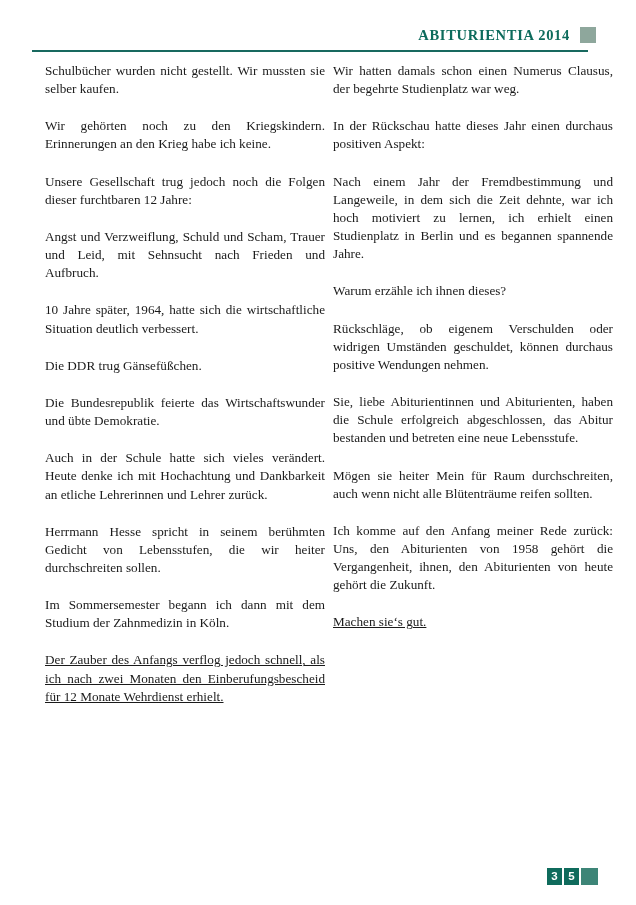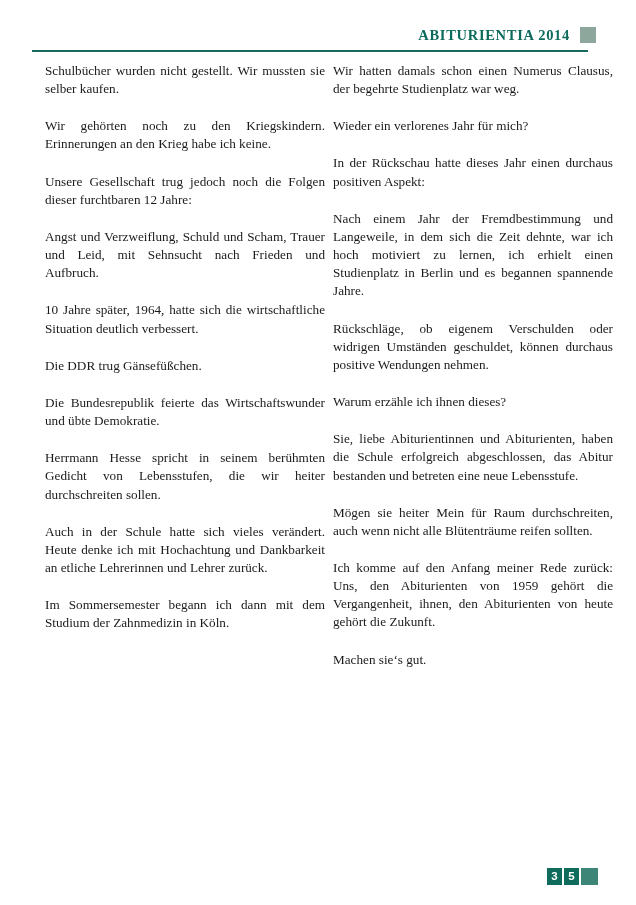--- a/index.html
+++ b/index.html
@@ -71,21 +71,21 @@
   }
   .column p {
     margin: 0 0 19px 0;
     font-size: 13.2px;
     line-height: 18.15px;
     text-align: justify;
     text-justify: inter-word;
     hyphens: none;
     word-spacing: 0;
   }
-  .column p:last-child { margin-bottom: 0; }
+  .column p:last-child { margin-bottom: 0; text-decoration: underline; }
 
   
   .page-footer {
     position: absolute;
     left: 0;
     top: 868px;
     width: 636px;
     height: 22px;
   }
   .pagenum {
@@ -128,35 +128,35 @@
 <div class="columns">
 
   <div class="column">
     <p>Schulbücher wurden nicht gestellt. Wir mussten sie selber kaufen.</p>
     <p>Wir gehörten noch zu den Kriegskindern. Erinnerungen an den Krieg habe ich keine.</p>
     <p>Unsere Gesellschaft trug jedoch noch die Folgen dieser furchtbaren 12 Jahre:</p>
     <p>Angst und Verzweiflung, Schuld und Scham, Trauer und Leid, mit Sehnsucht nach Frieden und Aufbruch.</p>
     <p>10 Jahre später, 1964, hatte sich die wirtschaftliche Situation  deutlich verbessert.</p>
     <p>Die DDR trug Gänsefüßchen.</p>
     <p>Die Bundesrepublik feierte das Wirtschaftswunder und übte Demokratie.</p>
+    <p>Auch in der Schule hatte sich vieles verändert. Heute denke ich mit Hochachtung und Dankbarkeit an etliche Lehrerinnen und Lehrer zurück.</p>
     <p>Herrmann Hesse spricht in seinem berühmten Gedicht von Lebensstufen, die wir heiter durchschreiten sollen.</p>
-    <p>Auch in der Schule hatte sich vieles verändert. Heute denke ich mit Hochachtung und Dankbarkeit an etliche Lehrerinnen und Lehrer zurück.</p>
     <p>Im Sommersemester begann ich dann mit dem Studium der Zahnmedizin in Köln.</p>
+    <p>Der Zauber des Anfangs verflog jedoch schnell, als ich nach zwei Monaten den Einberufungsbescheid für 12 Monate Wehrdienst erhielt.</p>
   </div>
 
   <div class="column">
     <p>Wir hatten damals schon einen Numerus Clausus, der begehrte Studienplatz war weg.</p>
-    <p>Wieder ein verlorenes Jahr für mich?</p>
     <p>In der Rückschau hatte dieses Jahr einen durchaus positiven Aspekt:</p>
     <p>Nach einem Jahr der Fremdbestimmung und Langeweile, in dem sich die Zeit dehnte, war ich hoch motiviert zu lernen, ich erhielt einen Studienplatz in Berlin und es begannen spannende Jahre.</p>
+    <p>Warum erzähle ich ihnen dieses?</p>
     <p>Rückschläge, ob eigenem Verschulden oder widrigen Umständen geschuldet, können durchaus positive Wendungen nehmen.</p>
-    <p>Warum erzähle ich ihnen dieses?</p>
     <p>Sie, liebe Abiturientinnen und Abiturienten, haben die Schule erfolgreich abgeschlossen, das Abitur bestanden und betreten eine neue Lebensstufe.</p>
     <p>Mögen sie heiter Mein für Raum durchschreiten, auch wenn nicht alle Blütenträume reifen sollten.</p>
-    <p>Ich komme auf den Anfang meiner Rede zurück: Uns, den Abiturienten von 1959 gehört die Vergangenheit, ihnen, den Abiturienten von heute gehört die Zukunft.</p>
+    <p>Ich komme auf den Anfang meiner Rede zurück: Uns, den Abiturienten von 1958 gehört die Vergangenheit, ihnen, den Abiturienten von heute gehört die Zukunft.</p>
     <p>Machen sie‘s gut.</p>
   </div>
 
 </div>
 
 <div class="page-footer">
   <div class="pagenum">
     <span class="pagenum-digit">3</span>
     <span class="pagenum-digit">5</span>
     <span class="pagenum-square"></span>

